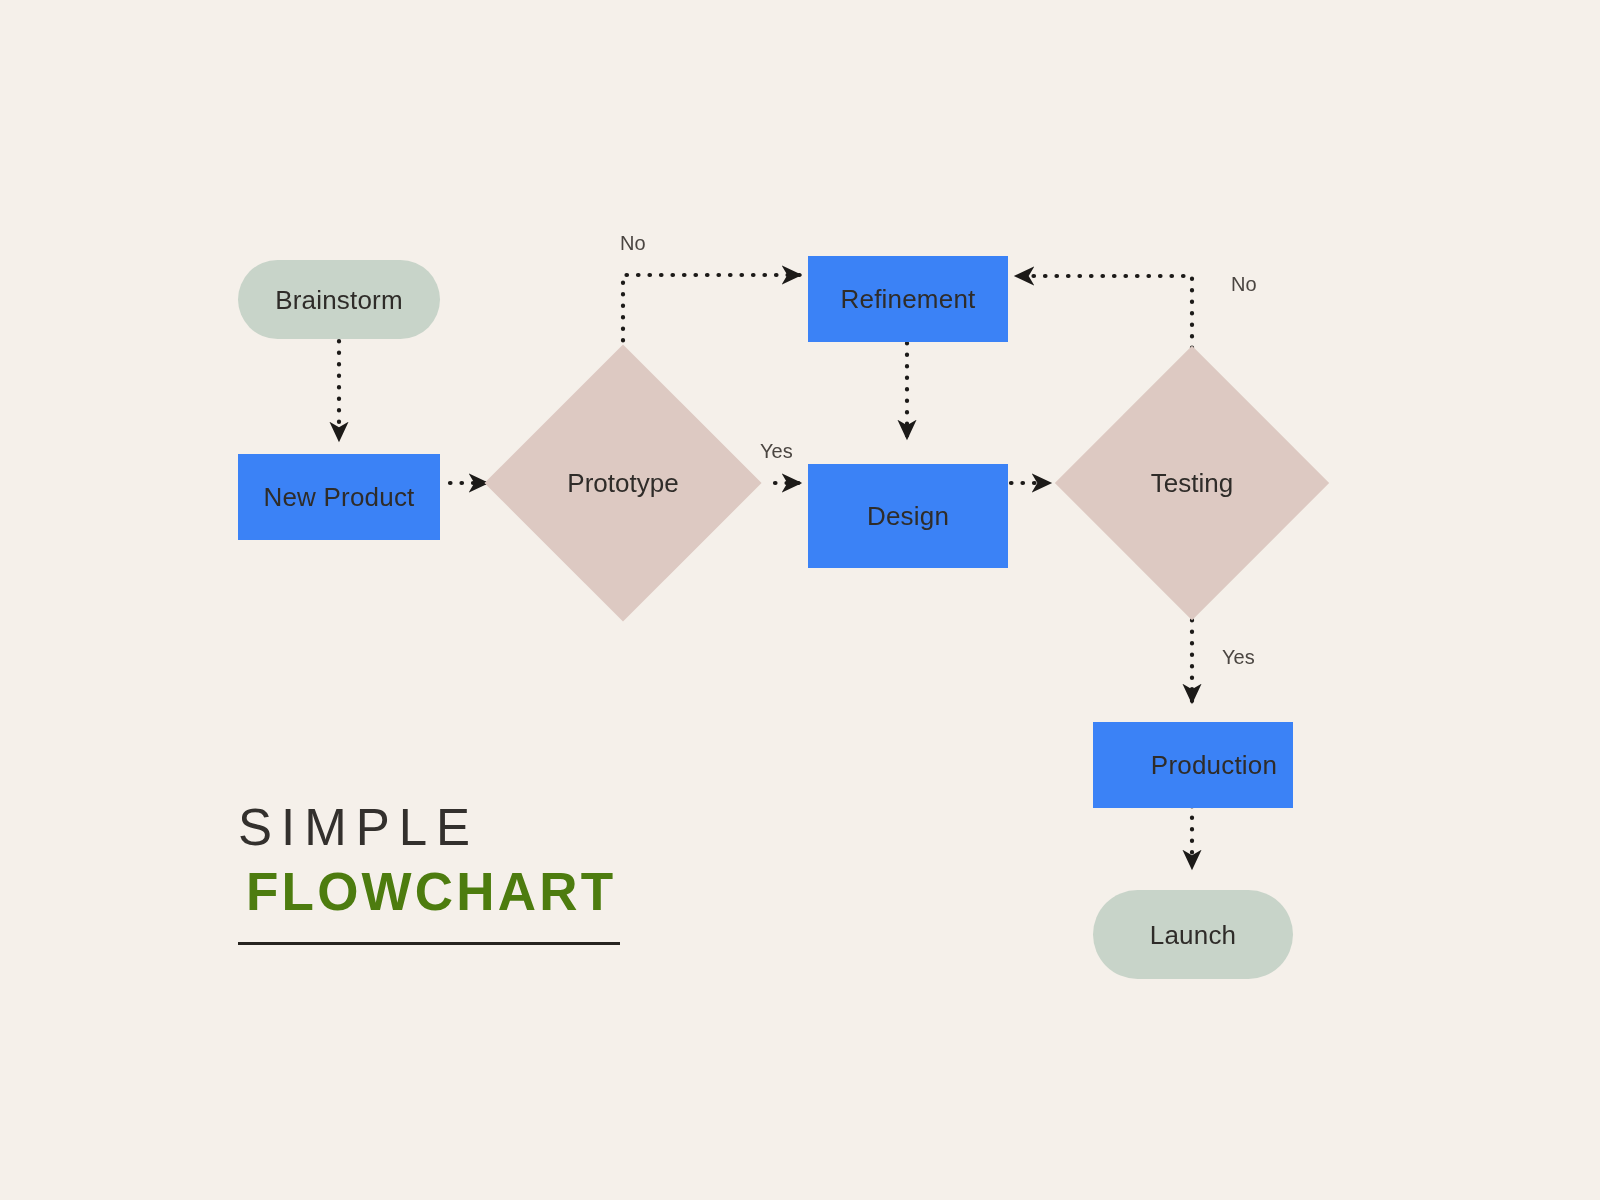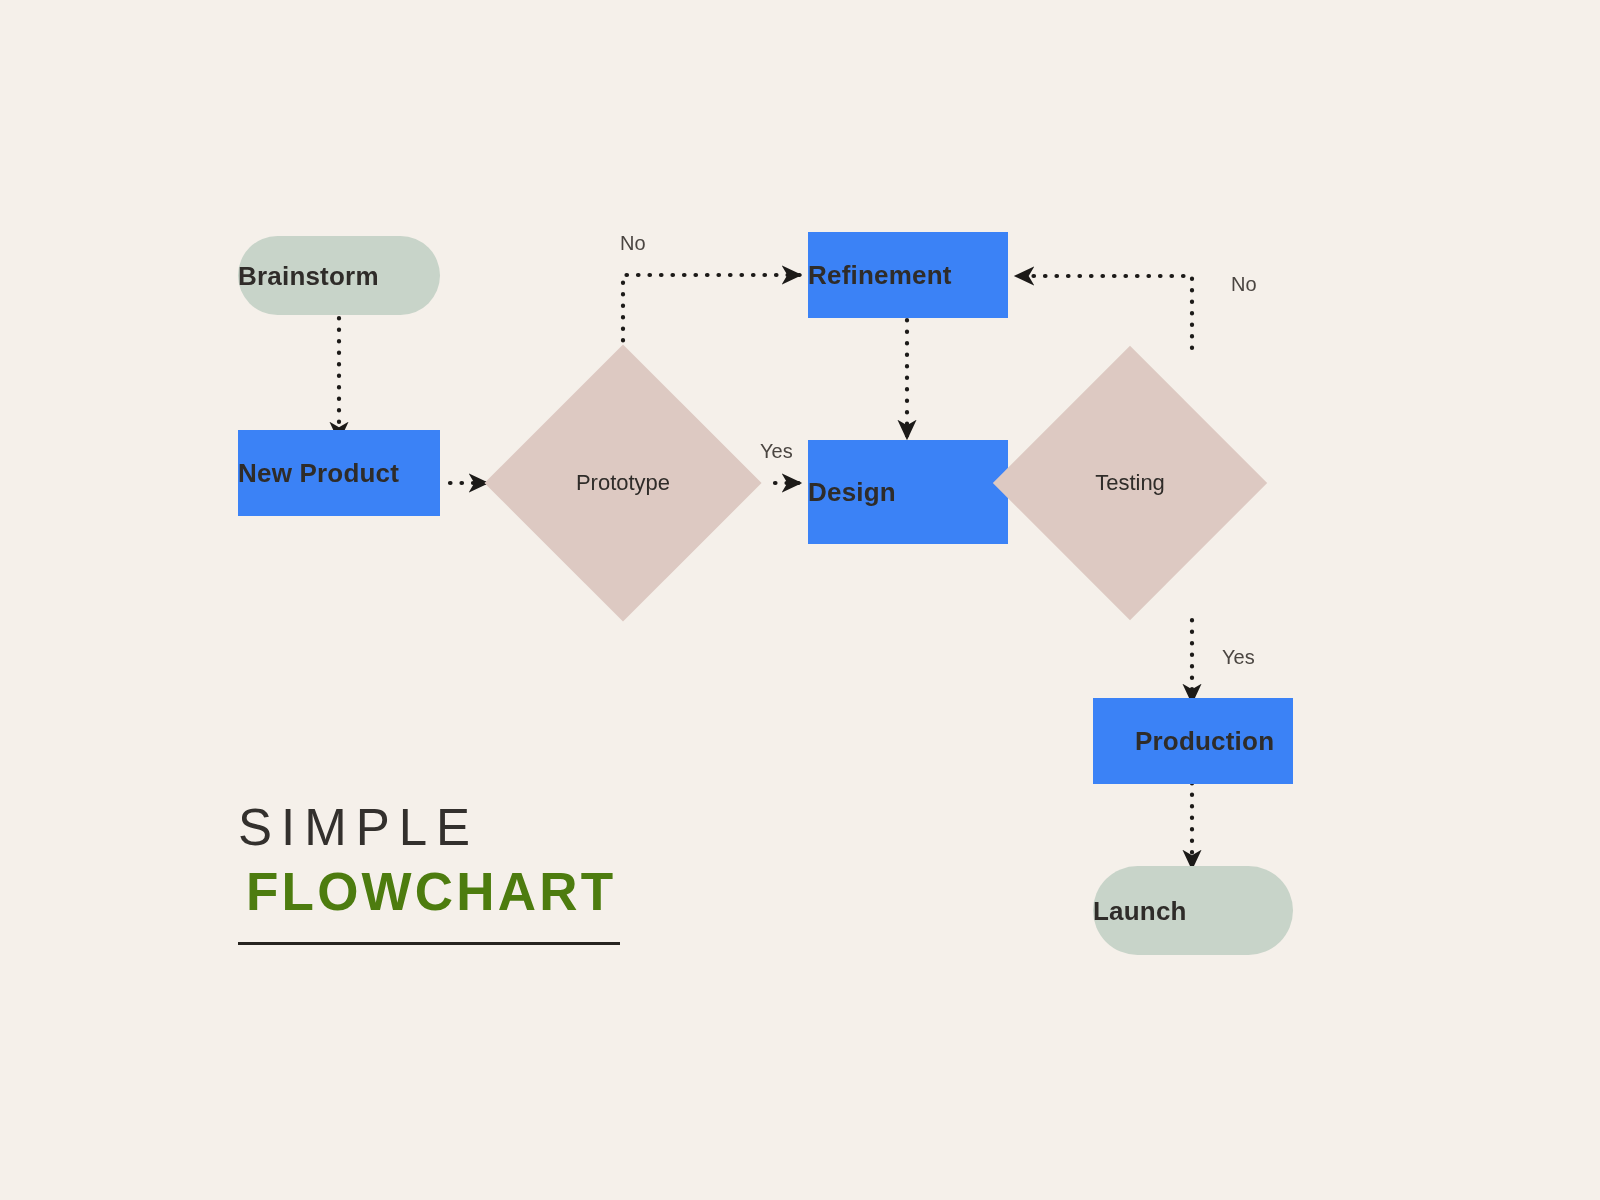--- a/index.html
+++ b/index.html
@@ -26,26 +26,27 @@
     top: 0;
     width: 1600px;
     height: 1200px;
     pointer-events: none;
   }
   .node {
     position: absolute;
     box-sizing: border-box;
     display: flex;
     align-items: center;
-    justify-content: flex-start;
+    justify-content: center;
     color: #2f2c29;
     font-size: 26px;
-    font-weight: 700;
+    font-weight: 400;
     letter-spacing: 0.2px;
     line-height: 1;
+    margin-top: 24px;
   }
   .node-terminator {
     background: #c8d4c9;
     border-radius: 999px;
   }
   .node-process {
     background: #3b82f6;
   }
   .node-decision-wrap {
     position: absolute;
@@ -59,21 +60,21 @@
     top: 0;
     width: 100%;
     height: 100%;
     background: #ddc9c2;
     transform: rotate(45deg);
   }
   .diamond-label {
     position: relative;
     z-index: 2;
     color: #2f2c29;
-    font-size: 22px;
+    font-size: 26px;
     line-height: 1;
   }
   .edge-label {
     position: absolute;
     color: #4a4541;
     font-size: 20px;
     line-height: 1;
     white-space: nowrap;
   }
   .title-block {
@@ -168,21 +169,21 @@
   </div>
 
   <div class="node node-process" style="left:808px; top:232px; width:200px; height:86px;">
     <span>Refinement</span>
   </div>
 
   <div class="node node-process" style="left:808px; top:440px; width:200px; height:104px;">
     <span>Design</span>
   </div>
 
-  <div class="node-decision-wrap" style="left:1033px; top:386px; width:194px; height:194px;">
+  <div class="node-decision-wrap" style="left:1095px; top:386px; width:194px; height:194px;">
     <div class="diamond-shape"></div>
     <span class="diamond-label">Testing</span>
   </div>
 
   <div class="node node-process" style="left:1093px; top:698px; width:200px; height:86px;padding-left:42px;">
     <span>Production</span>
   </div>
 
   <div class="node node-terminator" style="left:1093px; top:866px; width:200px; height:89px;">
     <span>Launch</span>

